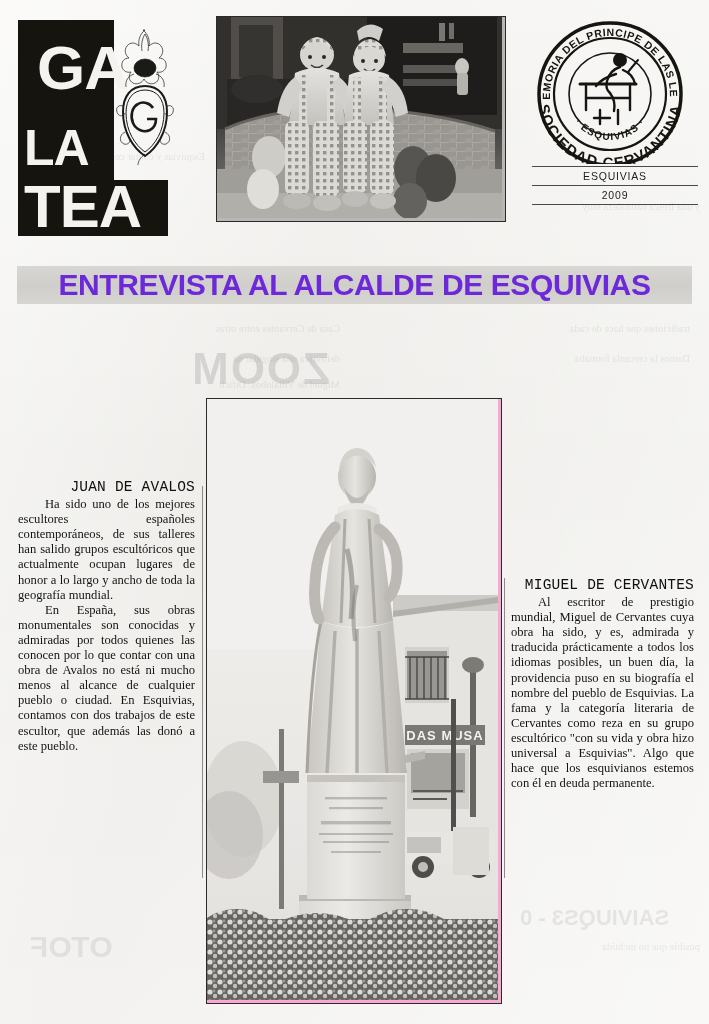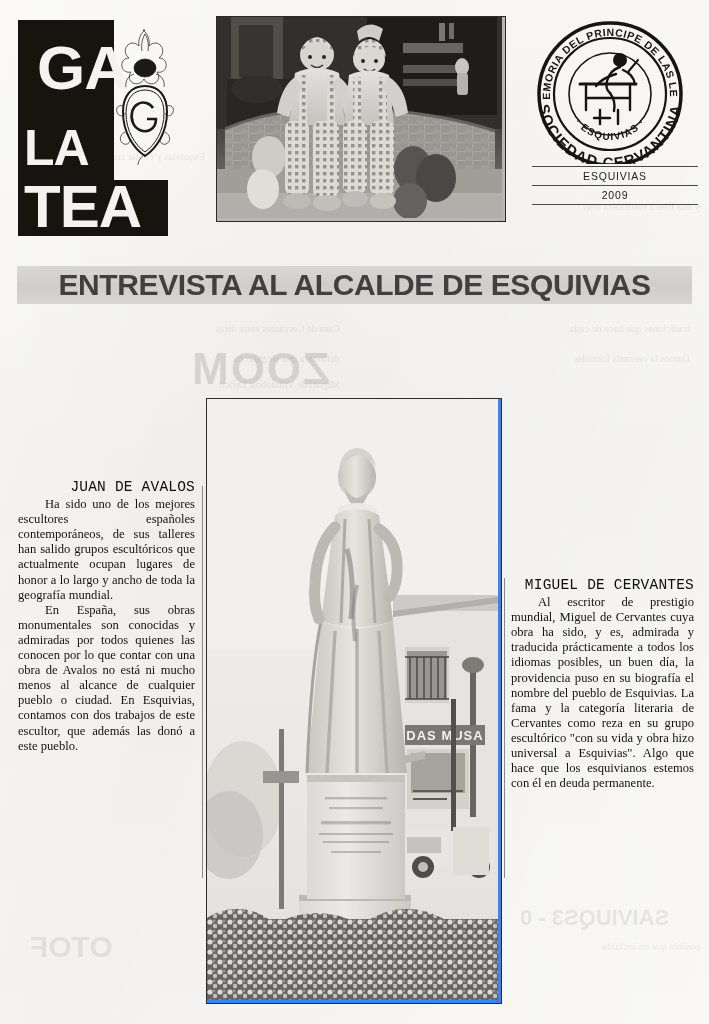--- a/index.html
+++ b/index.html
@@ -179,21 +179,21 @@
     left: 17px;
     top: 266px;
     width: 675px;
     height: 38px;
     line-height: 38px;
     text-align: center;
     font-family: "Liberation Sans", sans-serif;
     font-weight: bold;
     font-size: 30px;
     letter-spacing: -0.4px;
-    color: #404040;
+    color: #6d28d9;
     white-space: nowrap;
   }
 
   
   #col-left {
     position: absolute;
     left: 18px;
     top: 480px;
     width: 177px;
     text-align: justify;
@@ -236,21 +236,21 @@
 
   
   #statue-photo {
     position: absolute;
     left: 206px;
     top: 398px;
     width: 294px;
     height: 604px;
     border: 1.6px solid #2b2b2b;
     overflow: hidden;
-    background: #3b82f6;
+    background: #f9a8d4;
   }
 </style>
 </head>
 <body>
 
 <div id="page">
 
   <div id="paper-grain"></div>
 
   <div class="ghost-layer">

